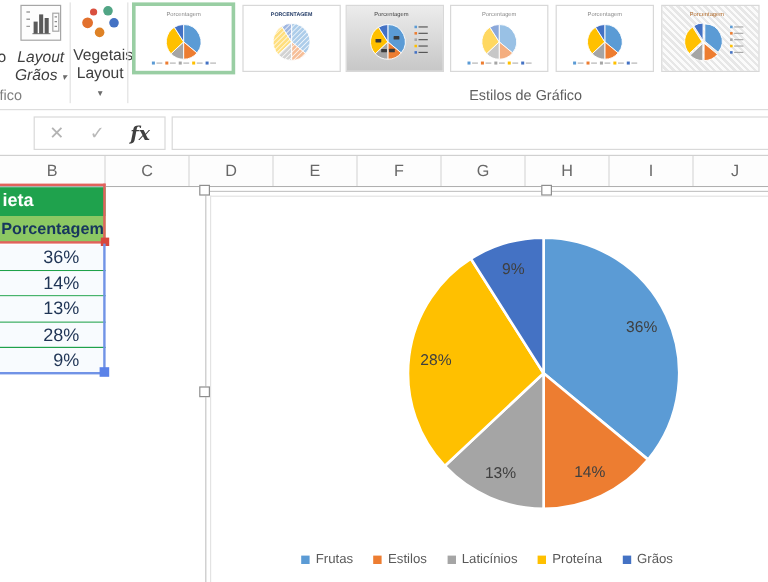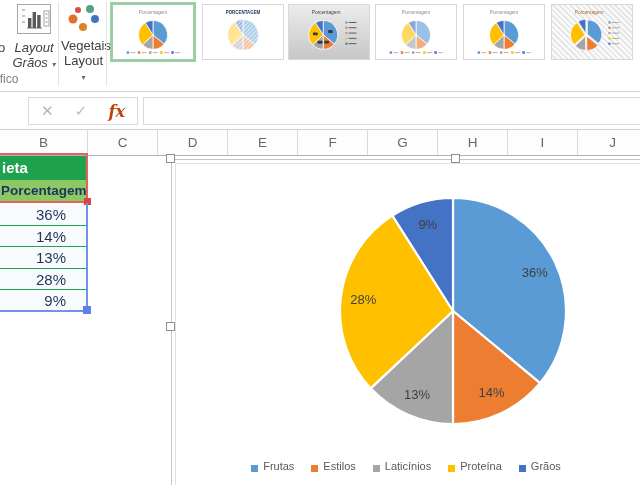--- a/index.html
+++ b/index.html
@@ -22,21 +22,21 @@
   .thumb svg{display:block;width:100%;height:100%;}
   
   #formulabar{position:absolute;left:0;top:92px;width:640px;height:38px;background:#fff;
               border-bottom:1px solid #d0d0d0;box-sizing:border-box;}
   #fb-dots{position:absolute;left:11px;top:105px;display:flex;flex-direction:column;gap:2px;}
   #fb-dots i{width:3px;height:3px;border-radius:50%;background:#a9a9a9;}
   #fb-iconbox{position:absolute;left:28px;top:5px;width:110px;height:28px;border:1px solid #d9d9d9;
               box-sizing:border-box;display:flex;align-items:center;justify-content:space-between;padding:0 12px;}
   .fb-x{color:#b3b3b3;font-size:15px;}
   .fb-check{color:#b9b9b9;font-size:15px;}
-  .fb-fx{color:#c2410c;font-size:16px;font-style:italic;font-family:"DejaVu Serif",serif;font-weight:bold;}
+  .fb-fx{color:#404040;font-size:16px;font-style:italic;font-family:"DejaVu Serif",serif;font-weight:bold;}
   #fb-input{position:absolute;left:143px;top:5px;width:499px;height:28px;border:1px solid #d9d9d9;
             box-sizing:border-box;background:#fff;font-size:13px;padding:0 4px;outline:none;}
   
   #colheaders{position:absolute;left:0;top:130px;width:648px;height:26px;display:flex;
               background:#fdfdfd;border-bottom:1px solid #b0b0b0;box-sizing:border-box;}
   .colhead{display:flex;align-items:center;justify-content:center;font-size:13.5px;color:#686868;
            border-right:1px solid #d9d9d9;box-sizing:border-box;height:100%;}
   
   #sheet{position:absolute;left:0;top:156px;width:640px;height:329px;background:#fff;}
   .cell-b1{position:absolute;left:0;top:0;width:88px;height:24px;background:var(--table-header-green);
@@ -56,21 +56,21 @@
   #sel-blue-handle{position:absolute;left:83px;top:150px;width:8px;height:8px;background:var(--sel-blue-handle);}
   
   #chartframe{position:absolute;left:171px;top:3px;width:469px;height:326px;
               border-left:1px solid #c6c6c6;border-top:1px solid #c6c6c6;box-sizing:border-box;background:#fff;}
   #chartframe .inner-line{position:absolute;left:3px;top:3px;right:0;bottom:0;
               border-left:1px solid #e3e3e3;border-top:1px solid #e3e3e3;}
   .handle{position:absolute;width:9px;height:9px;background:#fff;border:1px solid #8e8e8e;box-sizing:border-box;}
   #mainpie{position:absolute;left:336px;top:38px;width:234px;height:234px;}
   #legend{position:absolute;left:171px;top:304px;width:470px;display:flex;justify-content:center;
           gap:17px;align-items:center;}
-  .leg-item{display:flex;align-items:flex-end;gap:5px;font-size:11px;color:#595959;}
+  .leg-item{display:flex;align-items:center;gap:5px;font-size:11px;color:#595959;}
   .leg-sq{width:7px;height:7px;display:inline-block;margin-top:1px;}
 </style>
 </head>
 <body>
 
 <div id="app">
 
   <div id="ribbon">
     <span class="cut-text" style="left:-2px;top:40px;">o</span>
 
@@ -232,20 +232,21 @@
             <rect x="61.5" y="28.6" width="8" height="1" fill="#a9a9a9"></rect>
             <rect x="58" y="33.5" width="2.2" height="2.2" fill="#FFC000"></rect>
             <rect x="61.5" y="34.1" width="8" height="1" fill="#a9a9a9"></rect>
             <rect x="58" y="39" width="2.2" height="2.2" fill="#4472C4"></rect>
             <rect x="61.5" y="39.6" width="8" height="1" fill="#a9a9a9"></rect>
           </svg>
         </div>
       </div>
 
     <span class="grp-label" style="left:-7px;">áfico</span>
+    <span class="grp-label" style="left:391px;color:#5e5e5e;">Estilos de Gráfico</span>
   </div>
 
   <div id="formulabar">
     <div id="fb-dots">
         <i></i>
         <i></i>
         <i></i>
       </div>
     <div id="fb-iconbox">
       <span class="fb-x">✕</span>

